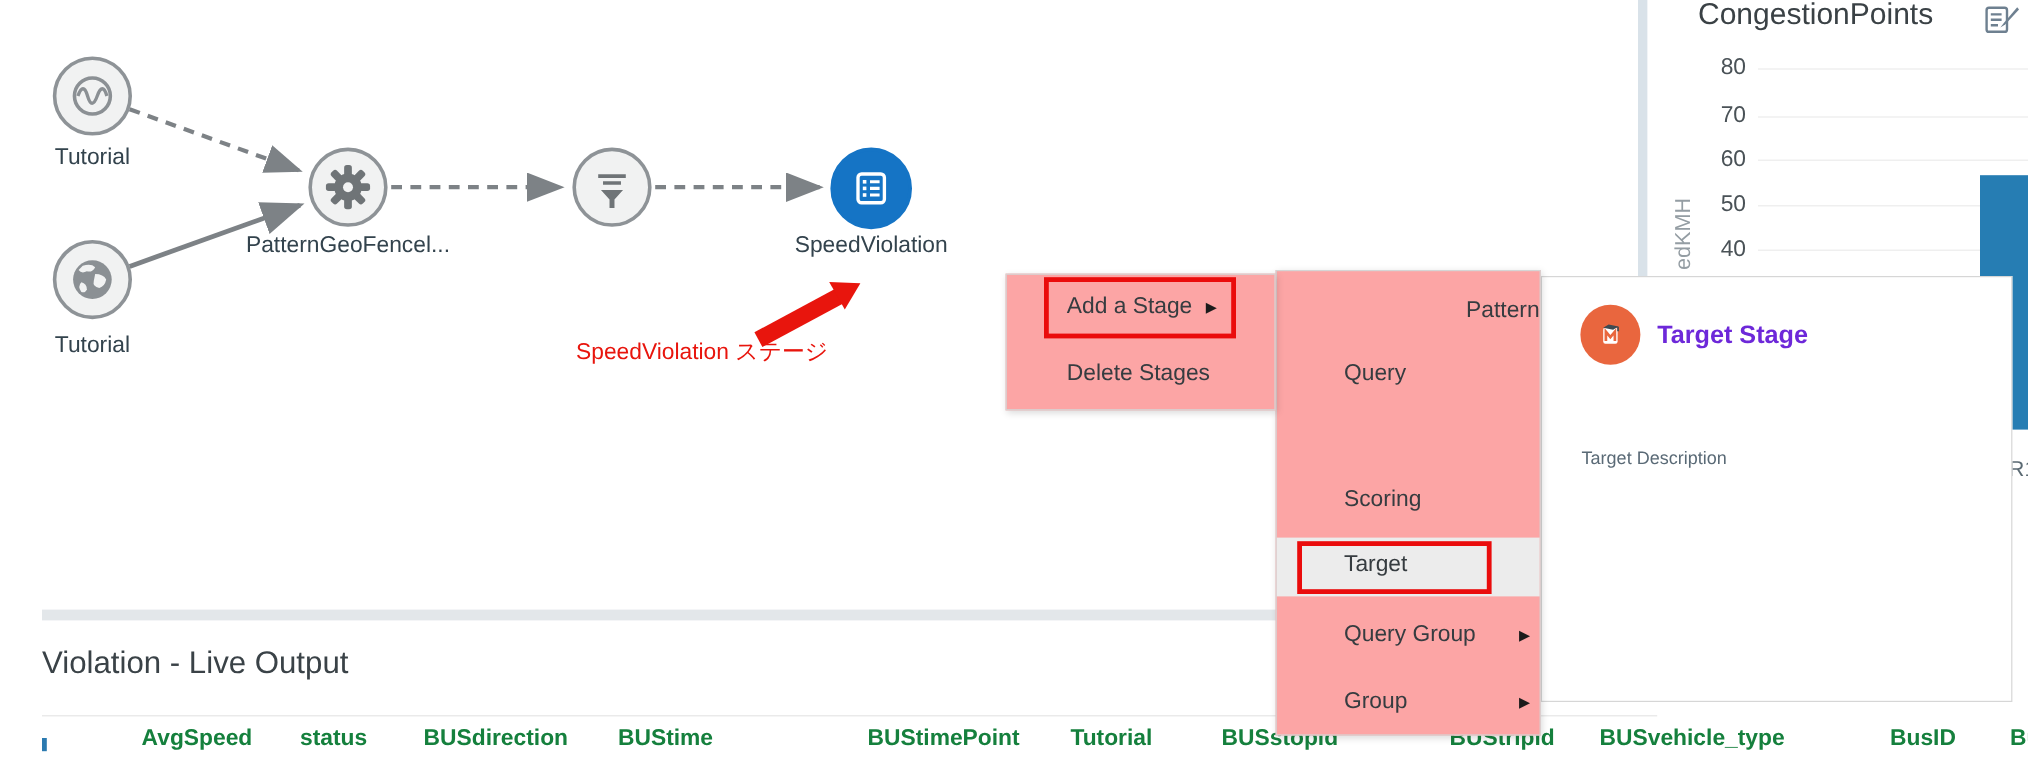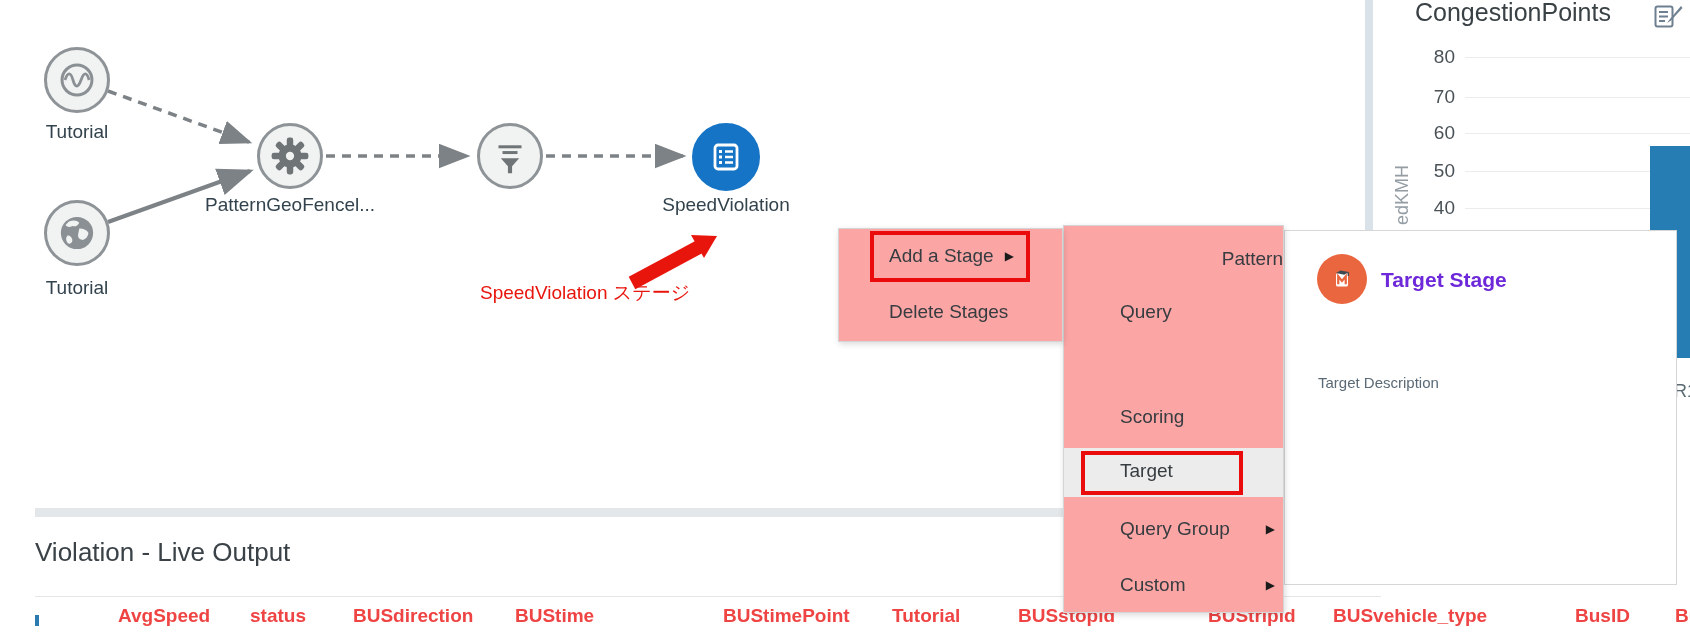--- a/index.html
+++ b/index.html
@@ -47,21 +47,21 @@
   .ylab{position:absolute;left:-13px;top:182px;width:90px;height:26px;text-align:center;
     font-size:18px;color:#949da3;transform:rotate(-90deg);}
   .bar{position:absolute;left:277px;top:146px;width:40px;height:212px;background:#267db3;}
   .xlab{position:absolute;left:301px;top:381px;font-size:18px;color:#5b6a73;white-space:nowrap;}
 
   
   #out{position:absolute;left:0;top:508px;width:1346px;height:125px;background:#fff;z-index:2;margin-left:35px;}
   #out .hbar{position:absolute;left:0;top:0;width:100%;height:9px;background:#e3e7ea;}
   #out .o-title{position:absolute;left:0px;top:29px;font-size:26px;color:#3a4247;white-space:nowrap;}
   #out .hline{position:absolute;left:0;top:88px;width:100%;height:1px;background:#e5e5e5;}
-  .th{position:absolute;top:97px;font-size:19px;font-weight:bold;color:#ef4444;white-space:nowrap;}
+  .th{position:absolute;top:97px;font-size:19px;font-weight:bold;color:#15803d;white-space:nowrap;}
   #out .sliver{position:absolute;left:0;top:107px;width:4px;height:11px;background:#2b7ab0;}
 </style>
 </head>
 <body>
 
 <div id="app">
 
   <svg id="edges" width="1370" height="520">
     <defs>
       <marker id="arr" markerWidth="11" markerHeight="9" refX="8" refY="3.5" orient="auto">
@@ -165,21 +165,21 @@
     <div class="row-hover" style="top:222px;height:49px;"></div>
     <div class="menu-item" style="top:8px;text-align:right;"><span>Pattern</span></div>
     <div class="menu-item" style="top:61px;"><span>Query</span></div>
     <div class="menu-item" style="top:166px;"><span>Scoring</span></div>
     <div class="menu-item" style="top:220px;"><span>Target</span></div>
     <div class="menu-item" style="top:278px;">
       <span>Query Group</span>
       <span class="sub-arrow">▶</span>
     </div>
     <div class="menu-item" style="top:334px;">
-      <span>Custom</span>
+      <span>Group</span>
       <span class="sub-arrow">▶</span>
     </div>
   </div>
 
   <div class="red-box" style="left:870px;top:231px;width:160px;height:51px;"></div>
   <div class="red-box" style="left:1081px;top:451px;width:162px;height:44px;"></div>
 
   <div id="flyout">
     <div class="badge" style="background:#e9663e;">
       <svg width="30" height="30" viewBox="0 0 40 40">

